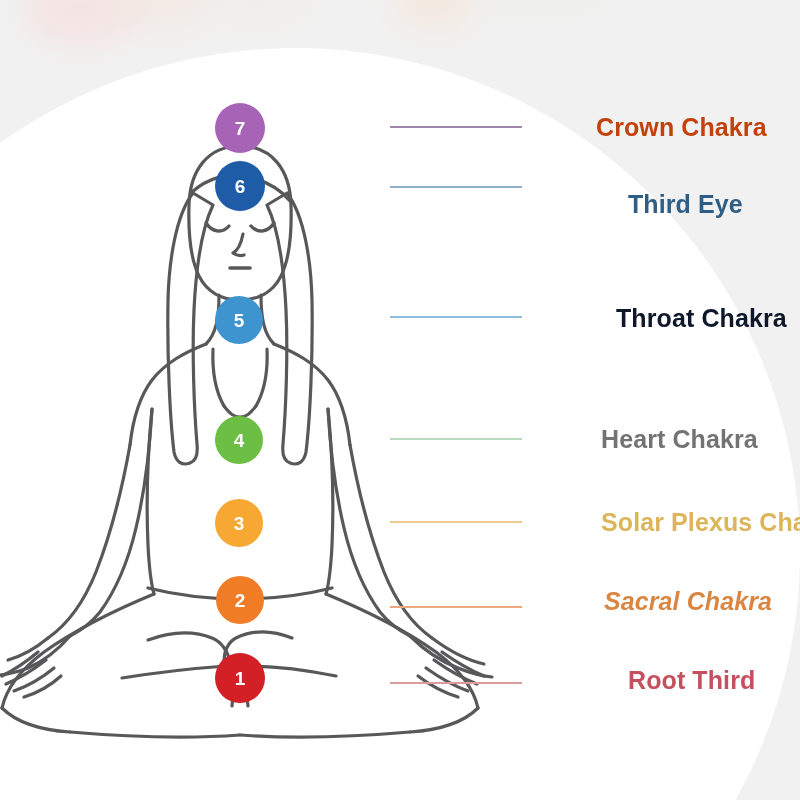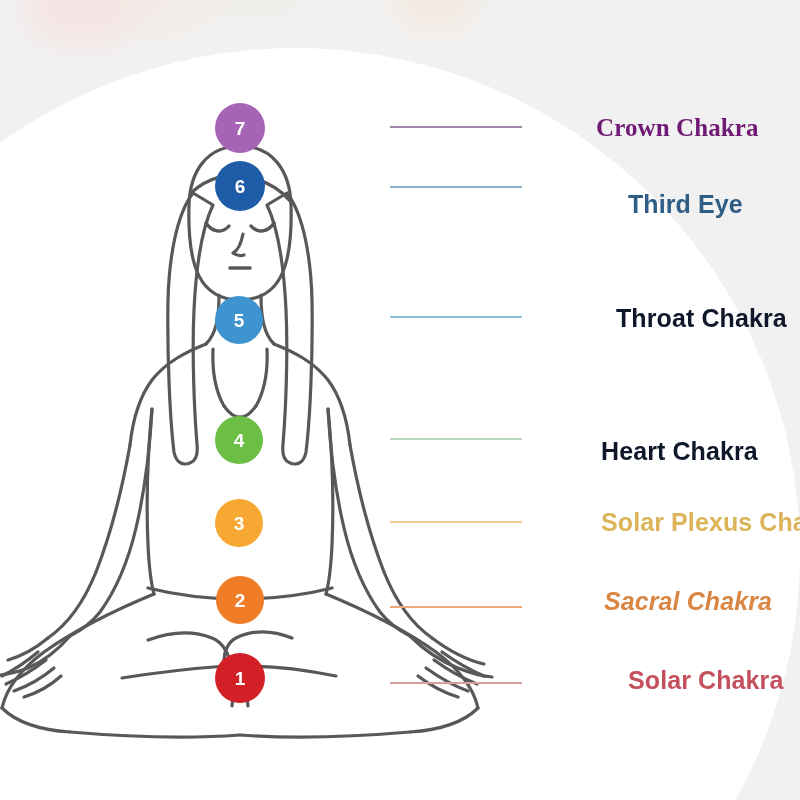--- a/index.html
+++ b/index.html
@@ -192,22 +192,22 @@
           <text x="240" y="607" text-anchor="middle" class="chk-num">2</text>
         </g>
         <g>
           <circle cx="240" cy="678" r="25" fill="#d31f26"></circle>
           <text x="240" y="685" text-anchor="middle" class="chk-num">1</text>
         </g>
       </g>
   </svg>
 
   <div id="labels">
-      <div class="label" style="left: 596px; top: 115px; color: #701a75; font-family: Liberation Serif, serif;">Crown Chakra</div>
+      <div class="label" style="left: 596px; top: 115px; color: #c2410c;">Crown Chakra</div>
       <div class="label" style="left: 628px; top: 192px; color: rgb(46, 93, 134);">Third Eye</div>
       <div class="label" style="left: 616px; top: 306px; color: #0f172a;">Throat Chakra</div>
-      <div class="label" style="left: 601px; top: 427px; color: #0f172a; margin-top: 12px;">Heart Chakra</div>
+      <div class="label" style="left: 601px; top: 427px; color: #737373;">Heart Chakra</div>
       <div class="label" style="left: 601px; top: 510px; color: rgb(220, 181, 90);">Solar Plexus Chakra</div>
       <div class="label" style="left: 604px; top: 589px; color: rgb(217, 134, 67); font-style: italic;">Sacral Chakra</div>
-      <div class="label" style="left: 628px; top: 668px; color: rgb(196, 80, 94);">Solar Chakra</div>
+      <div class="label" style="left: 628px; top: 668px; color: rgb(196, 80, 94);">Root Third</div>
     </div>
 
 </div>
 
 </body></html>

